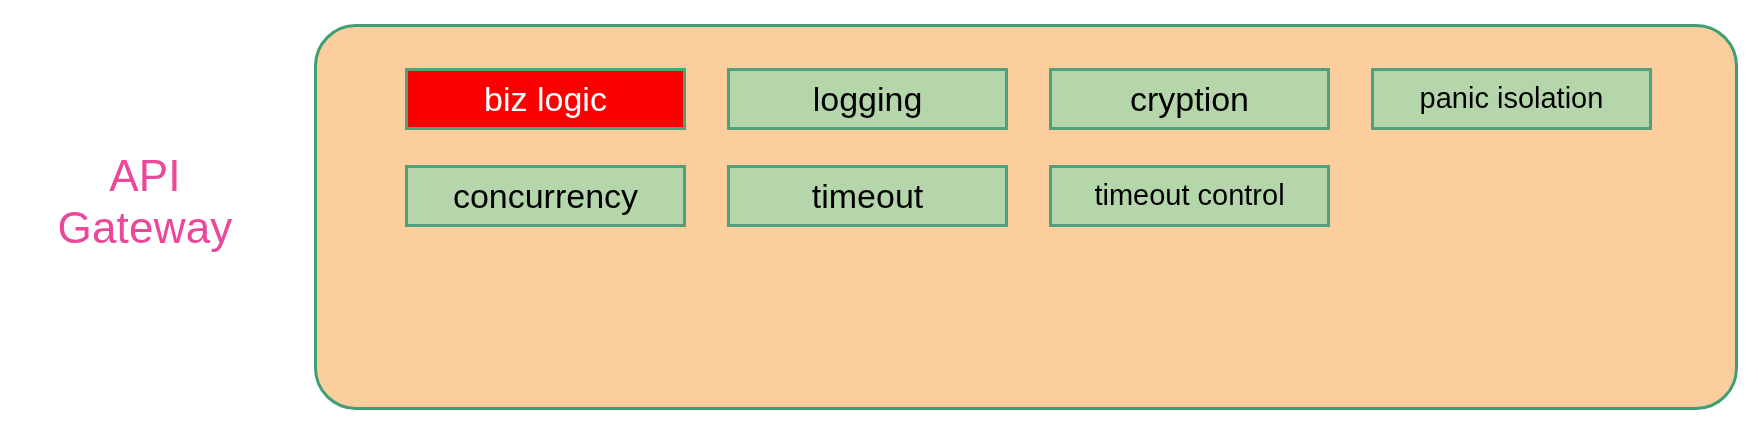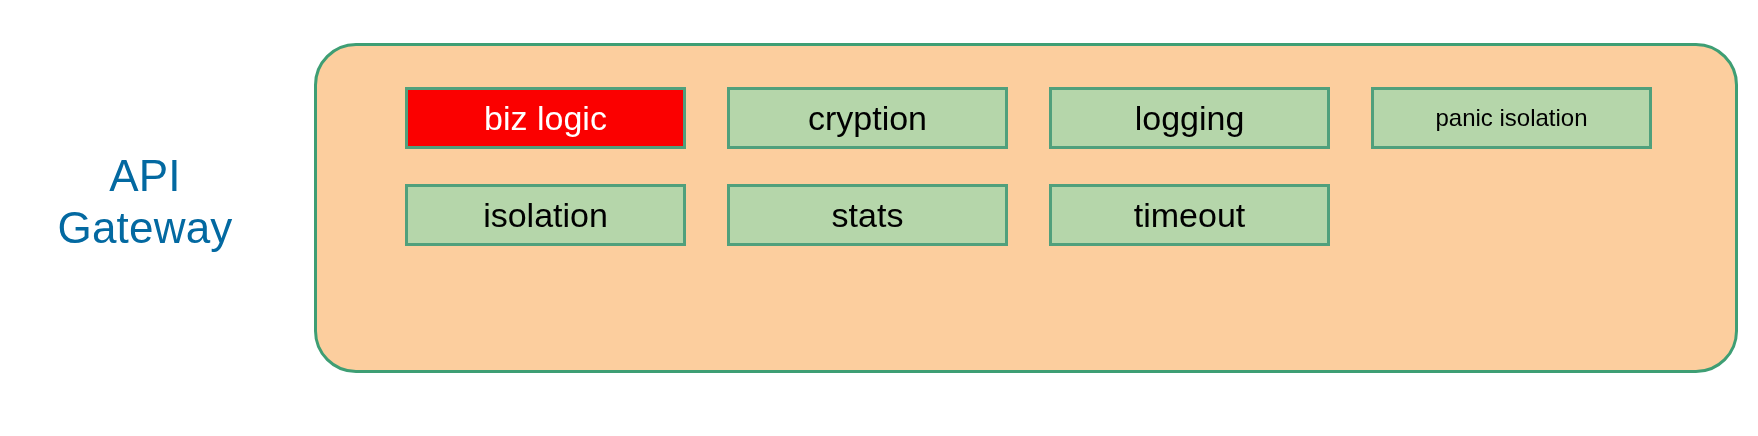--- a/index.html
+++ b/index.html
@@ -21,39 +21,38 @@
     height: 436px;
   }
 
   
   .side-label {
     position: absolute;
     left: 0px;
     top: 150px;
     width: 290px;
     text-align: center;
-    color: #0369a1;
+    color: #ec4899;
     font-size: 44px;
     line-height: 1.18;
     letter-spacing: 0.2px;
     white-space: pre-line;
   }
 
   
   .gateway-panel {
     position: absolute;
     left: 314px;
     top: 24px;
     width: 1424px;
-    height: 330px;
+    height: 386px;
     box-sizing: border-box;
     background: #fcce9e;
     border: 3px solid #3e9e74;
     border-radius: 42px;
-    margin-top: 19px;
   }
 
   
   .grid {
     position: absolute;
     left: 88px;
     top: 41px;
     width: 1248px;
     display: grid;
     grid-template-columns: repeat(4, 281px);
@@ -65,21 +64,21 @@
   .cell {
     box-sizing: border-box;
     border: 3px solid #50a07c;
     background: #b5d6aa;
     color: #000000;
     display: flex;
     align-items: center;
     justify-content: center;
     text-align: center;
     padding: 0 6px;
-    font-size: 24px;
+    font-size: 29px;
     line-height: 1.07;
     white-space: pre-line;
   }
 
   .cell.size-lg {
     font-size: 34px;
   }
 
   .cell.highlight {
     background: #fb0000;
@@ -97,42 +96,42 @@
   <div class="gateway-panel">
 
     <div class="grid">
 
       <div class="cell size-lg highlight">
         <span>biz logic</span>
       </div>
 
 
       <div class="cell size-lg">
-        <span>cryption</span>
+        <span>logging</span>
       </div>
 
       <div class="cell size-lg">
-        <span>logging</span>
+        <span>cryption</span>
       </div>
 
       <div class="cell">
         <span>panic isolation</span>
       </div>
 
       <div class="cell size-lg">
-        <span>isolation</span>
+        <span>concurrency</span>
       </div>
 
-      <div class="cell size-lg">
-        <span>stats</span>
-      </div>
 
 
       <div class="cell size-lg">
         <span>timeout</span>
       </div>
 
+      <div class="cell">
+        <span>timeout control</span>
+      </div>
 
 
 
     </div>
   </div>
 </div>
 
 </body></html>

